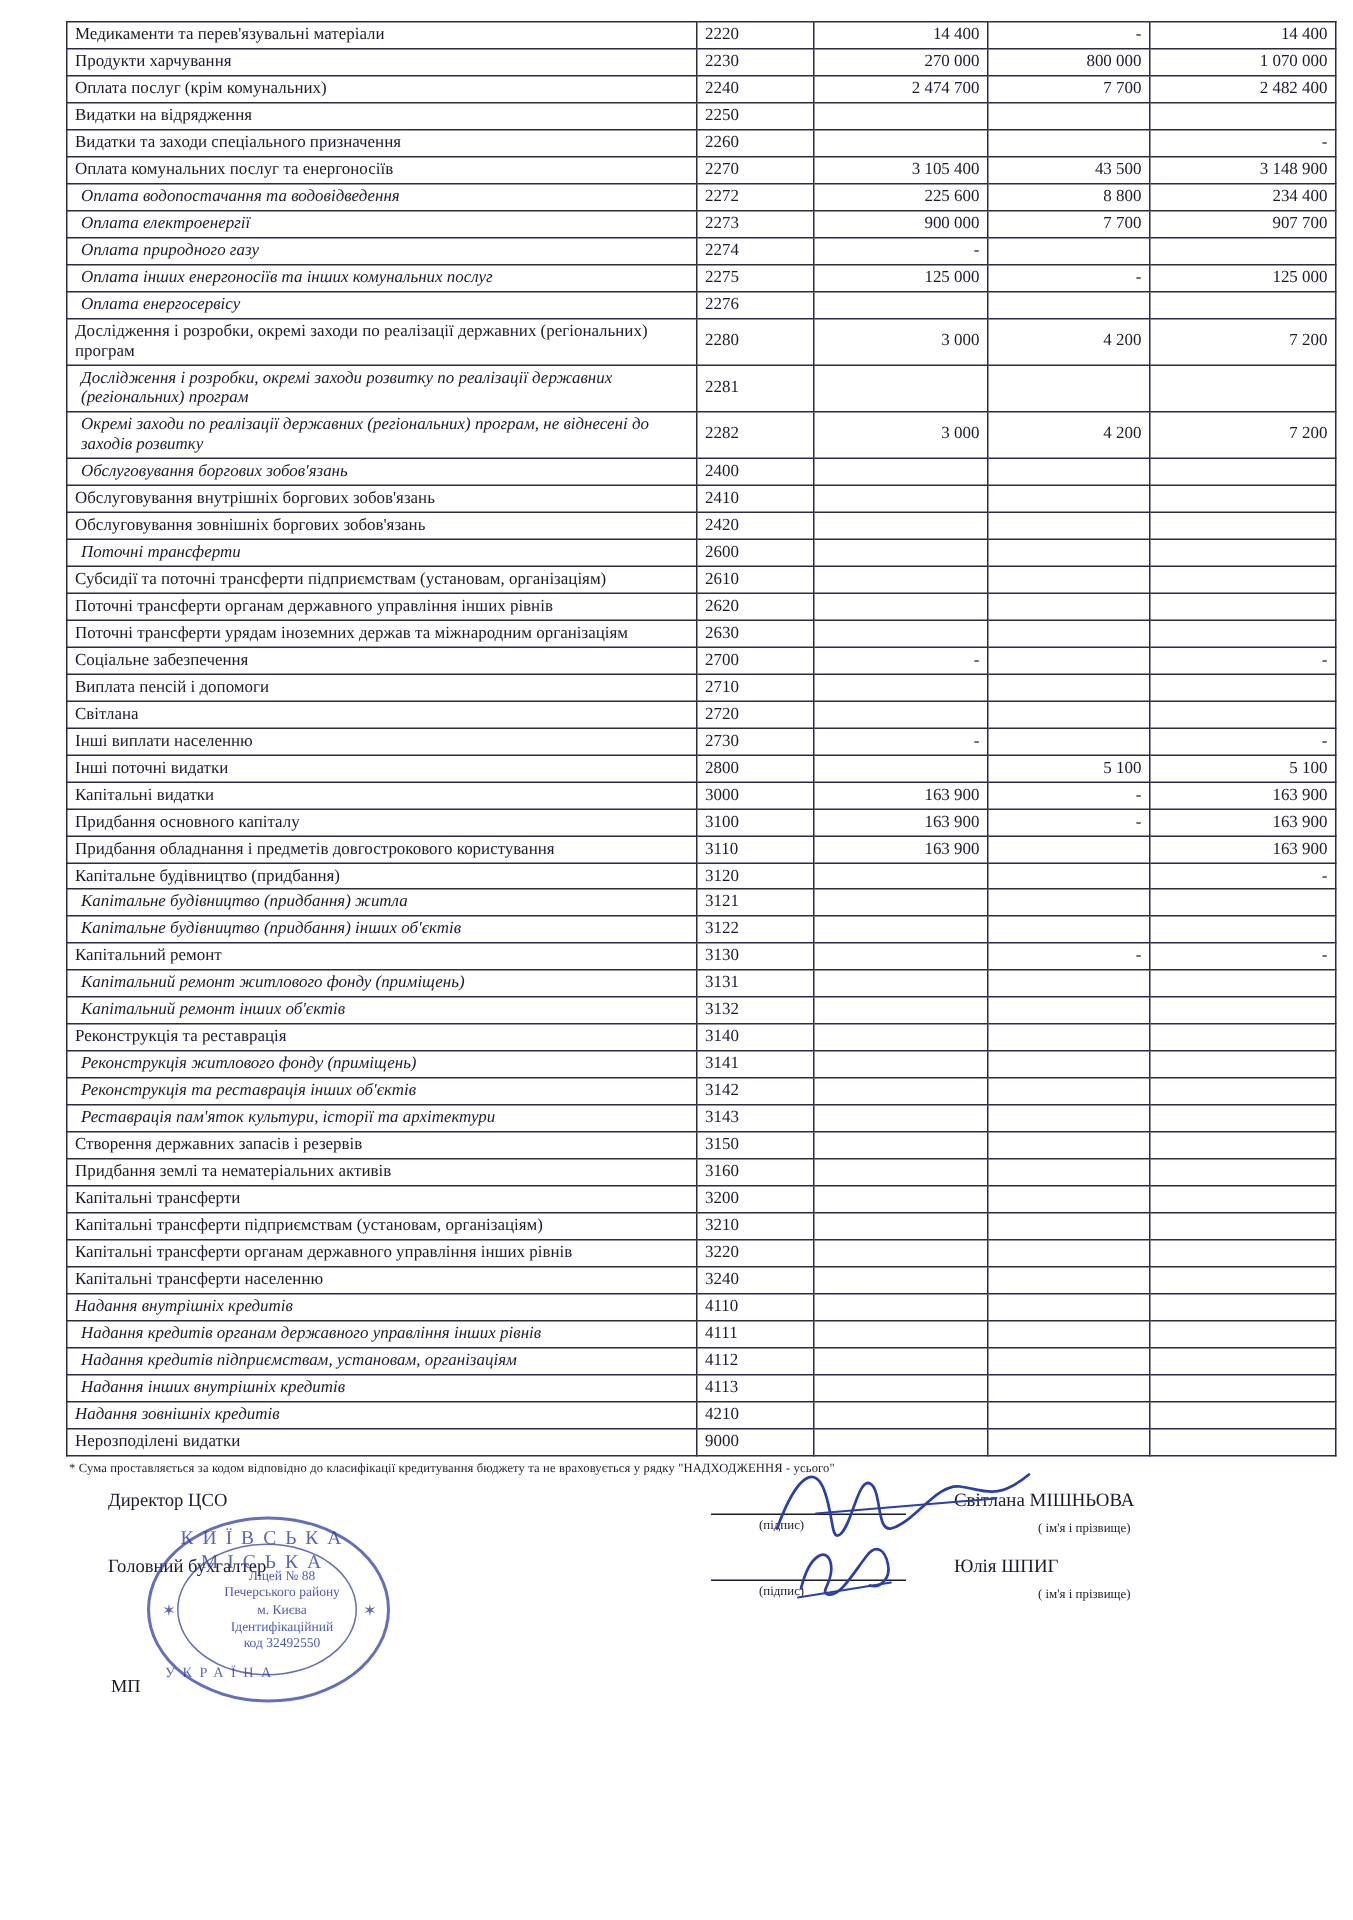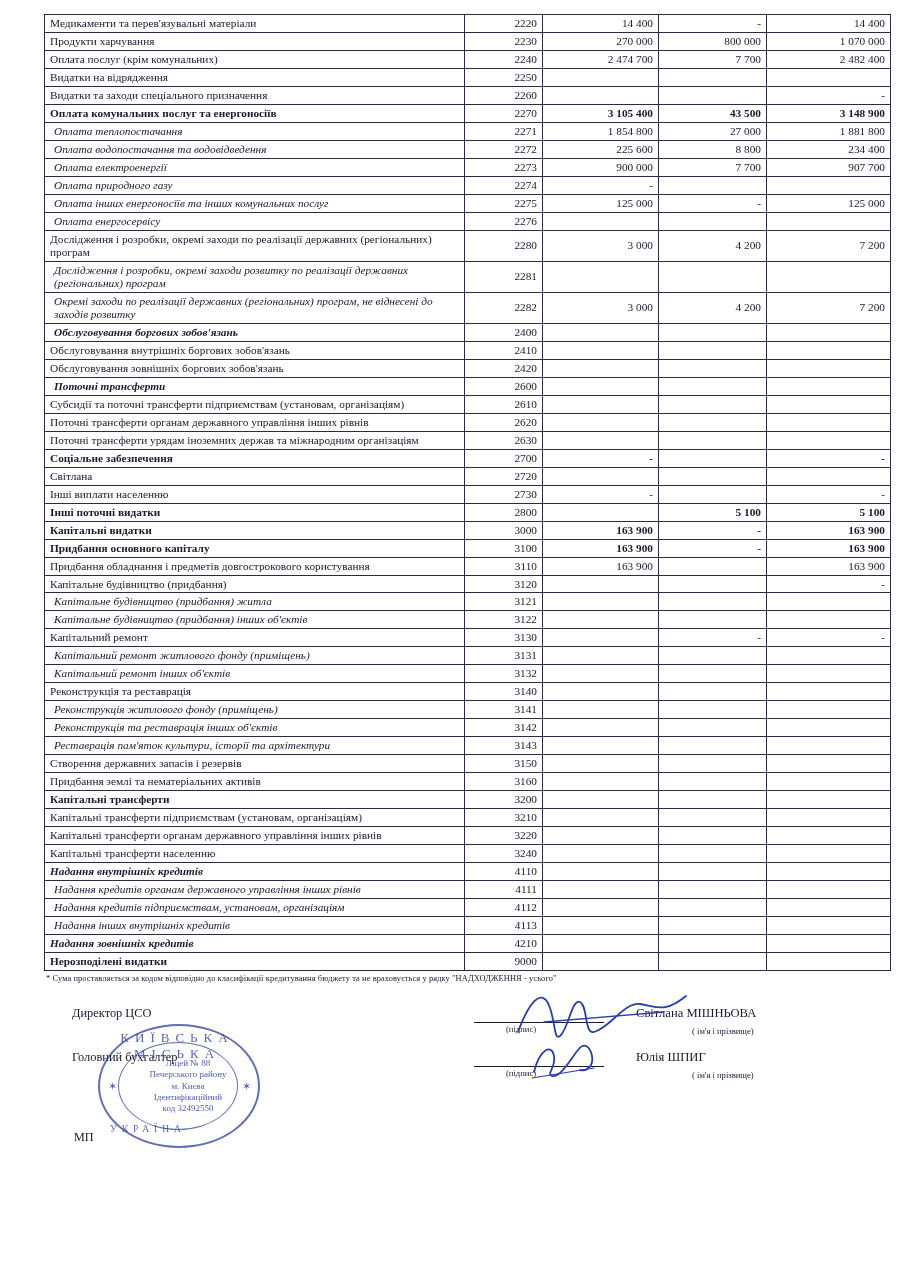--- a/index.html
+++ b/index.html
@@ -36,40 +36,40 @@
 
   table.budget td {
     border: 1px solid #2b2b45;
     padding: 2px 5px 2px 5px;
     vertical-align: middle;
     line-height: 1.15;
     height: 17px;
     box-sizing: border-box;
   }
   td.name { text-align: left; }
-  td.code { text-align: right; }
+  td.code { text-align: left; }
   td.num  { text-align: right; padding-right: 7px; }
 
-  .b     { font-weight: bold; }
+  .b     { font-weight: normal; }
   .it    { font-style: italic; }
   .ind1  { padding-left: 9px !important; }
   .ctr   { text-align: right; }
   .tall  { height: 34px; }
 
   .footnote {
     font-size: 8.4px;
     margin-top: 3px;
     margin-left: 2px;
     letter-spacing: 0.1px;
     white-space: nowrap;
   }
 
   .signatures {
     position: relative;
-    margin-top: 19px;
+    margin-top: 6px;
     height: 150px;
     font-size: 12.4px;
   }
   .sig-row {
     position: relative;
     height: 46px;
   }
   .sig-title {
     position: absolute;
     left: 28px;
@@ -209,27 +209,20 @@
           <td class="num">-</td>
         </tr>
         <tr>
           <td class="name b">Оплата комунальних послуг та енергоносіїв</td>
           <td class="code">2270</td>
           <td class="num b">3 105 400</td>
           <td class="num b">43 500</td>
           <td class="num b">3 148 900</td>
         </tr>
         <tr>
-          <td class="name it ind1">Оплата теплопостачання</td>
-          <td class="code">2271</td>
-          <td class="num">1 854 800</td>
-          <td class="num">27 000</td>
-          <td class="num">1 881 800</td>
-        </tr>
-        <tr>
           <td class="name it ind1">Оплата водопостачання та водовідведення</td>
           <td class="code">2272</td>
           <td class="num">225 600</td>
           <td class="num">8 800</td>
           <td class="num">234 400</td>
         </tr>
         <tr>
           <td class="name it ind1">Оплата електроенергії</td>
           <td class="code">2273</td>
           <td class="num">900 000</td>
@@ -326,20 +319,27 @@
           <td class="num"></td>
           <td class="num"></td>
           <td class="num"></td>
         </tr>
         <tr>
           <td class="name b">Соціальне забезпечення</td>
           <td class="code">2700</td>
           <td class="num b">-</td>
           <td class="num b"></td>
           <td class="num b">-</td>
+        </tr>
+        <tr>
+          <td class="name">Виплата пенсій і допомоги</td>
+          <td class="code">2710</td>
+          <td class="num"></td>
+          <td class="num"></td>
+          <td class="num"></td>
         </tr>
         <tr>
           <td class="name">Світлана</td>
           <td class="code">2720</td>
           <td class="num"></td>
           <td class="num"></td>
           <td class="num"></td>
         </tr>
         <tr>
           <td class="name">Інші виплати населенню</td>

